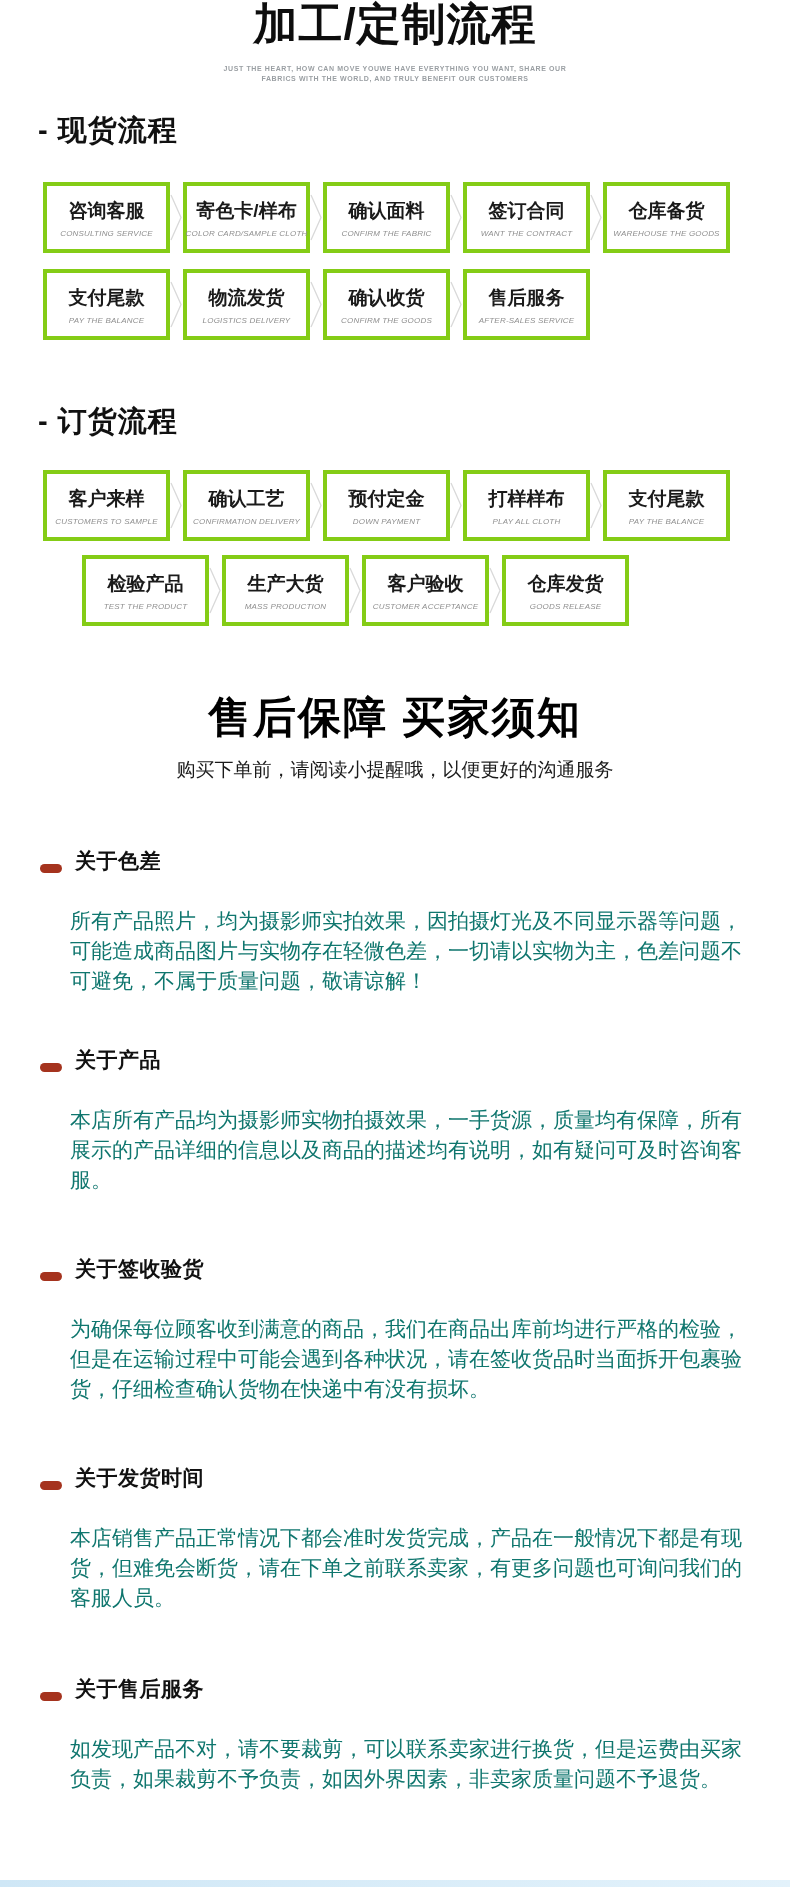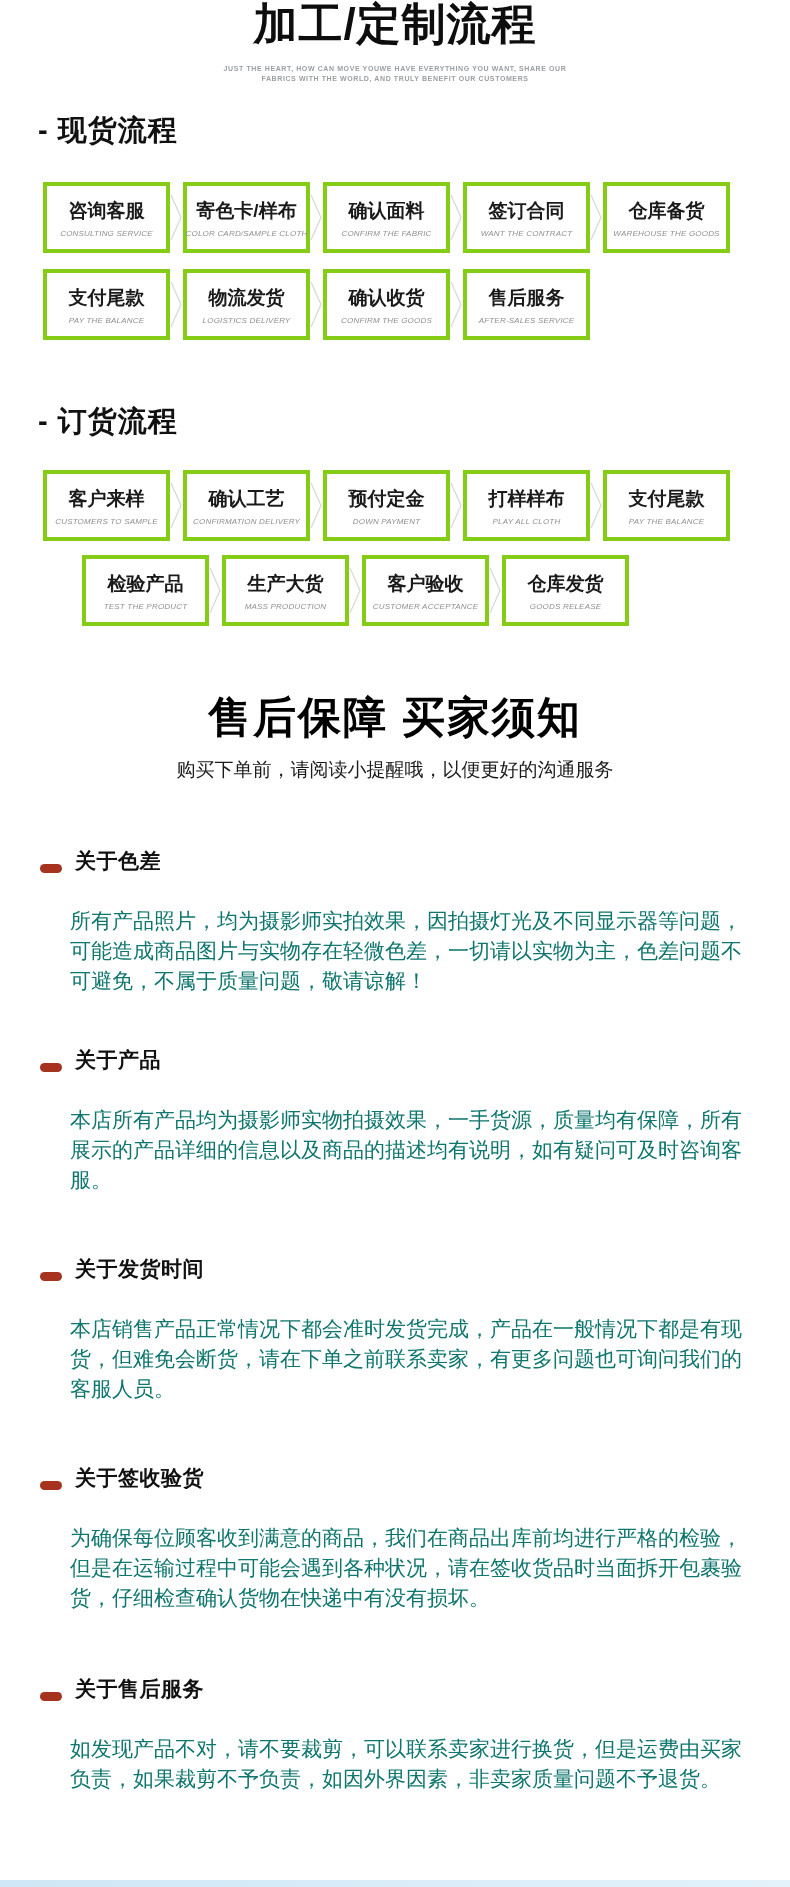--- a/index.html
+++ b/index.html
@@ -226,34 +226,34 @@
   </div>
 
   <div class="notice-section s2">
     <div class="section-head">
       <span class="dash-marker"></span>
       <span class="section-title">关于产品</span>
     </div>
     <div class="section-body">本店所有产品均为摄影师实物拍摄效果，一手货源，质量均有保障，所有展示的产品详细的信息以及商品的描述均有说明，如有疑问可及时咨询客服。</div>
   </div>
 
+  <div class="notice-section s4">
+    <div class="section-head">
+      <span class="dash-marker"></span>
+      <span class="section-title">关于签收验货</span>
+    </div>
+    <div class="section-body">为确保每位顾客收到满意的商品，我们在商品出库前均进行严格的检验，但是在运输过程中可能会遇到各种状况，请在签收货品时当面拆开包裹验货，仔细检查确认货物在快递中有没有损坏。</div>
+  </div>
+
   <div class="notice-section s3">
     <div class="section-head">
       <span class="dash-marker"></span>
       <span class="section-title">关于发货时间</span>
     </div>
     <div class="section-body">本店销售产品正常情况下都会准时发货完成，产品在一般情况下都是有现货，但难免会断货，请在下单之前联系卖家，有更多问题也可询问我们的客服人员。</div>
-  </div>
-
-  <div class="notice-section s4">
-    <div class="section-head">
-      <span class="dash-marker"></span>
-      <span class="section-title">关于签收验货</span>
-    </div>
-    <div class="section-body">为确保每位顾客收到满意的商品，我们在商品出库前均进行严格的检验，但是在运输过程中可能会遇到各种状况，请在签收货品时当面拆开包裹验货，仔细检查确认货物在快递中有没有损坏。</div>
   </div>
 
   <div class="notice-section s5">
     <div class="section-head">
       <span class="dash-marker"></span>
       <span class="section-title">关于售后服务</span>
     </div>
     <div class="section-body">如发现产品不对，请不要裁剪，可以联系卖家进行换货，但是运费由买家负责，如果裁剪不予负责，如因外界因素，非卖家质量问题不予退货。</div>
   </div>
 

